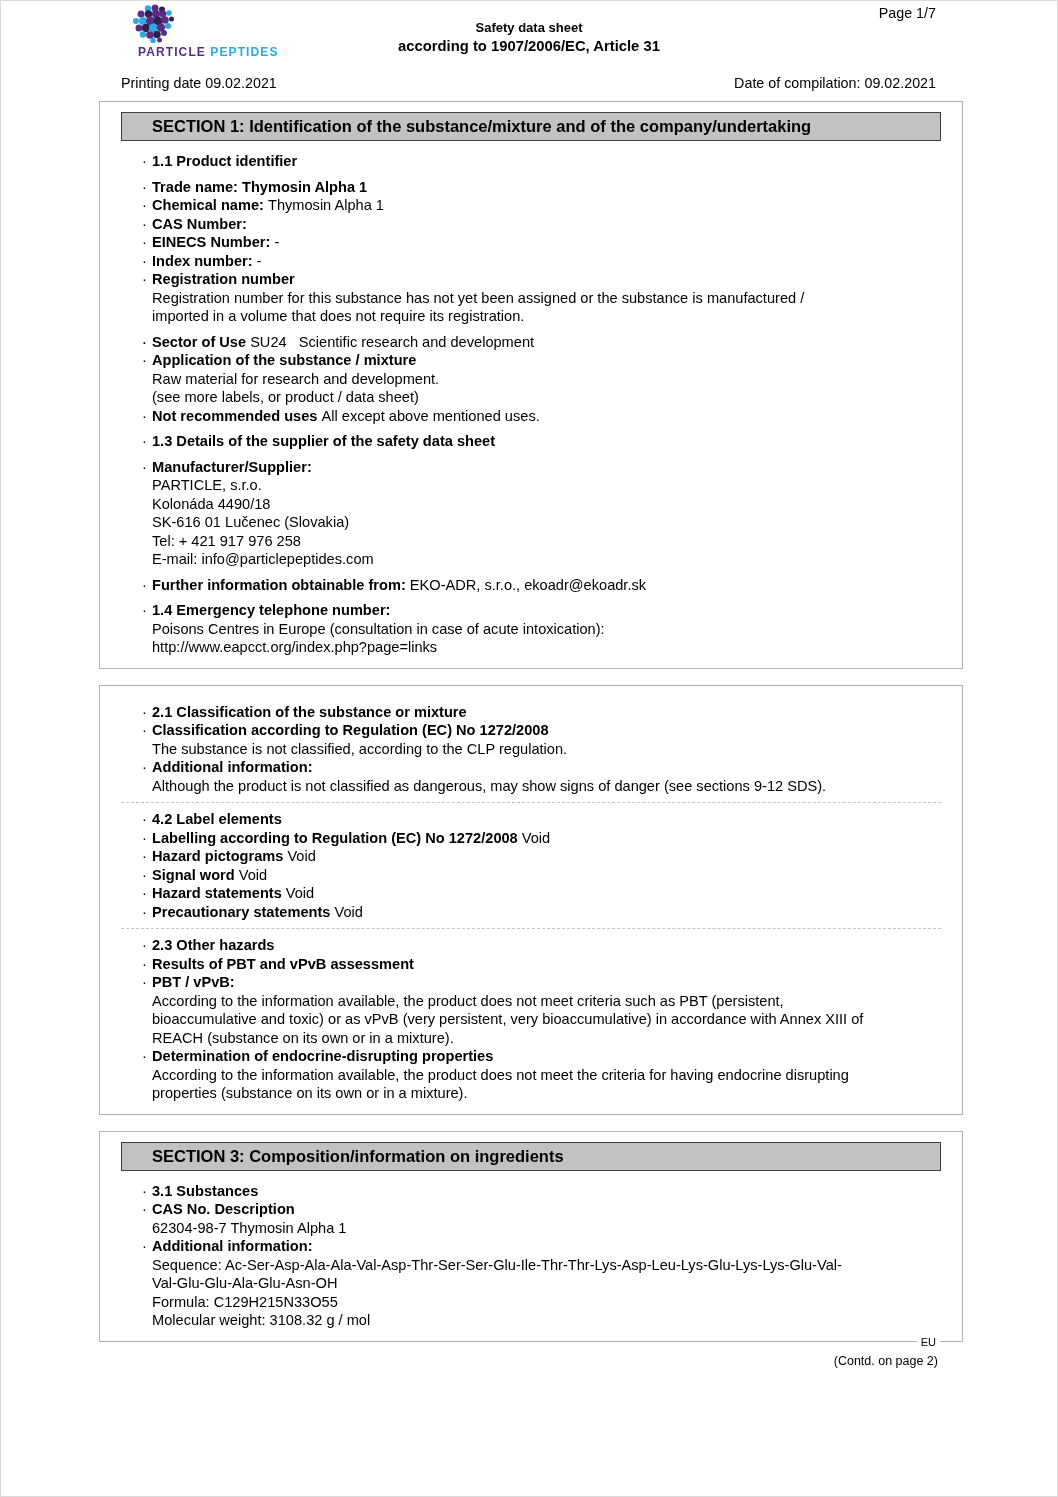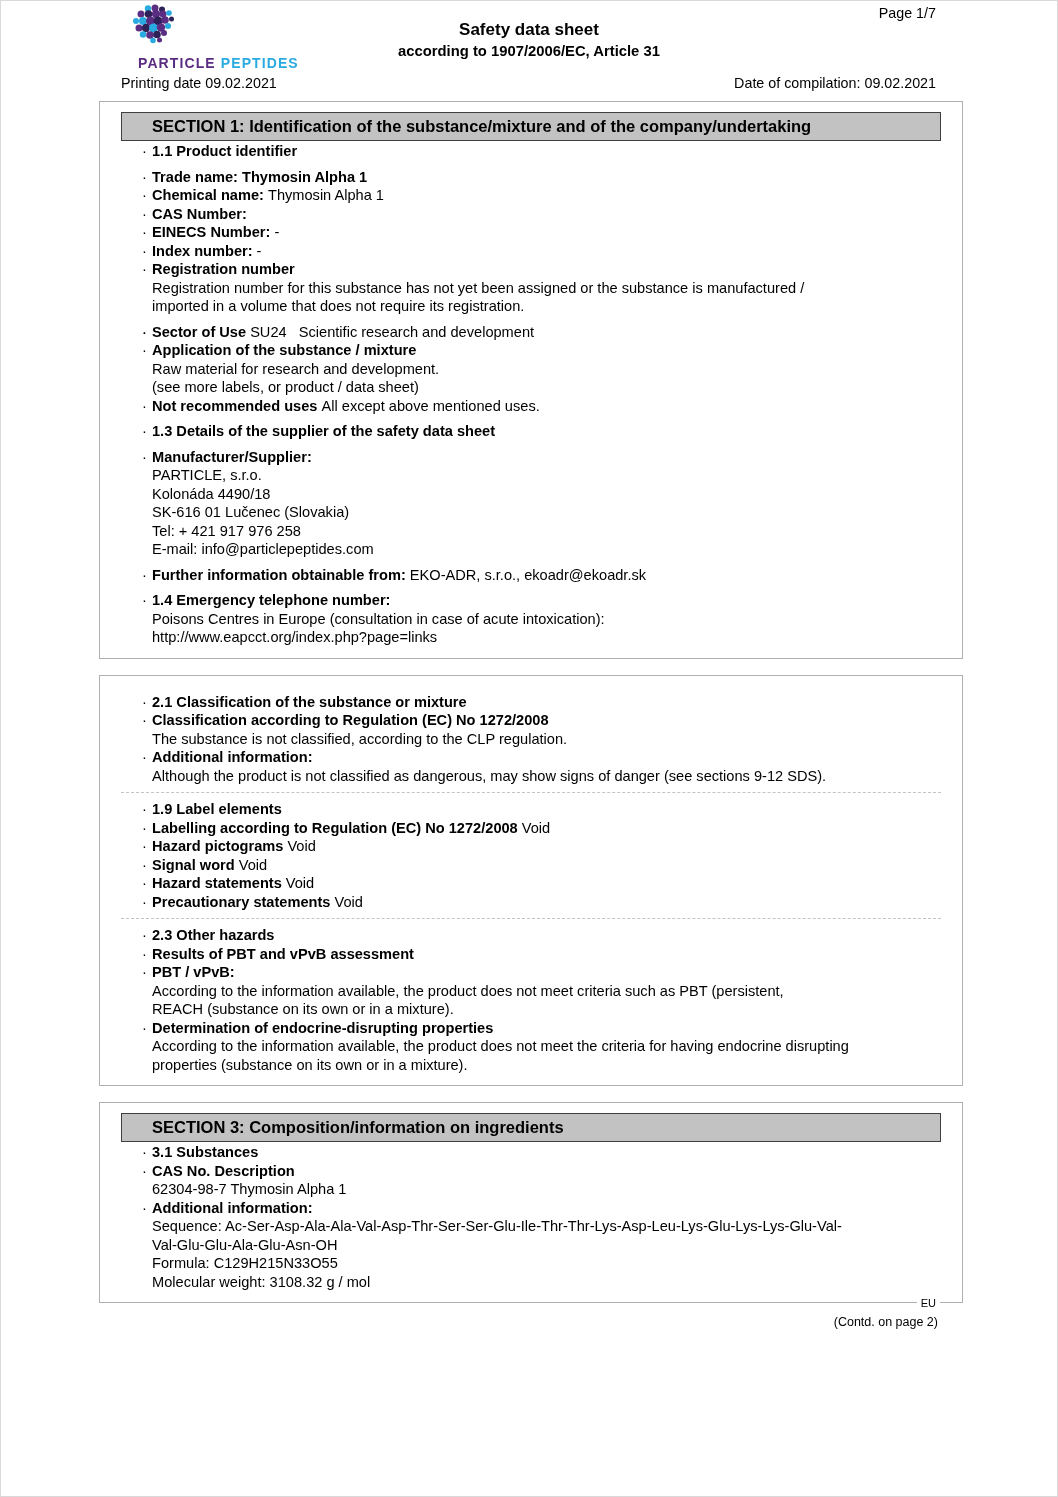--- a/index.html
+++ b/index.html
@@ -7,42 +7,42 @@
   body {
     width:1058px; height:1497px; position:relative;
     font-family:"Liberation Sans", sans-serif; color:#000;
   }
   .page { position:absolute; inset:0; background:#fff; border:1px solid #d9d9d9; }
 
   
   .doc-header { position:relative; height:100px; }
   .logo { position:absolute; left:106px; top:3px; width:94px; text-align:center; }
   .logo svg { display:block; margin:0 auto; }
-  .logo-text { font-size:14px; font-weight:bold; letter-spacing:1.1px; white-space:nowrap; margin-top:11px;padding-left:31px; }
+  .logo-text { font-size:12px; font-weight:bold; letter-spacing:1.1px; white-space:nowrap; margin-top:1px;padding-left:31px; }
   .lt1 { color:var(--logo-purple); }
   .lt2 { color:var(--logo-cyan); }
   .title-wrap { position:absolute; top:19px; left:0; width:100%; text-align:center; }
-  .doc-title { font-size:17px; font-weight:bold; }
+  .doc-title { font-size:13px; font-weight:bold; }
   .doc-subtitle { font-size:14.8px; font-weight:bold; margin-top:3px; }
   .page-num { position:absolute; top:4px; right:121px; font-size:14.3px; }
   .dates { position:absolute; top:74px; left:120px; right:121px; display:flex; justify-content:space-between; font-size:14.3px;text-align:right; }
 
   
   .sections { position:absolute; top:100px; left:98px; width:864px; }
   .section-box {
     position:relative; background:#fff;
     border:1px solid var(--box-border);
     padding:10px 21px 11px 21px; margin-bottom:16px;
   }
   .section-bar {
     background:var(--bar-bg); border:1px solid var(--bar-border);
     height:29px; line-height:27px; font-weight:bold; font-size:16.5px;
     padding-left:30px; white-space:nowrap; overflow:hidden;
   }
-  .section-bar { margin-bottom:1px; }
+  .section-bar { margin-bottom:11px; }
   .block { margin-top:7px; }
   .section-bar + .block { margin-top:0; }
   .divider { border-top:1px dashed var(--divider); margin-top:7px; }
   .line {
     position:relative; font-size:14.6px; line-height:18.5px;
     padding-left:31px; white-space:pre-wrap;
   }
   .line .bullet { position:absolute; left:21px; top:0; }
   .b { font-weight:bold; }
 
@@ -150,33 +150,34 @@
       <div class="section-box">
         <div class="block">
           <div class="line"><span class="bullet">·</span><span class="b">2.1 Classification of the substance or mixture</span></div>
           <div class="line"><span class="bullet">·</span><span class="b">Classification according to Regulation (EC) No 1272/2008</span></div>
           <div class="line"><span>The substance is not classified, according to the CLP regulation.</span></div>
           <div class="line"><span class="bullet">·</span><span class="b">Additional information:</span></div>
           <div class="line"><span>Although the product is not classified as dangerous, may show signs of danger (see sections 9-12 SDS).</span></div>
         </div>
         <div class="divider"></div>
         <div class="block">
-          <div class="line"><span class="bullet">·</span><span class="b">1.9 Label elements</span></div>
+          <div class="line"><span class="bullet">·</span><span class="b">4.2 Label elements</span></div>
           <div class="line"><span class="bullet">·</span><span class="b">Labelling according to Regulation (EC) No 1272/2008 </span><span>Void</span></div>
           <div class="line"><span class="bullet">·</span><span class="b">Hazard pictograms </span><span>Void</span></div>
           <div class="line"><span class="bullet">·</span><span class="b">Signal word </span><span>Void</span></div>
           <div class="line"><span class="bullet">·</span><span class="b">Hazard statements </span><span>Void</span></div>
           <div class="line"><span class="bullet">·</span><span class="b">Precautionary statements </span><span>Void</span></div>
         </div>
         <div class="divider"></div>
         <div class="block">
           <div class="line"><span class="bullet">·</span><span class="b">2.3 Other hazards</span></div>
           <div class="line"><span class="bullet">·</span><span class="b">Results of PBT and vPvB assessment</span></div>
           <div class="line"><span class="bullet">·</span><span class="b">PBT / vPvB:</span></div>
           <div class="line"><span>According to the information available, the product does not meet criteria such as PBT (persistent,</span></div>
+          <div class="line"><span>bioaccumulative and toxic) or as vPvB (very persistent, very bioaccumulative) in accordance with Annex XIII of</span></div>
           <div class="line"><span>REACH (substance on its own or in a mixture).</span></div>
           <div class="line"><span class="bullet">·</span><span class="b">Determination of endocrine-disrupting properties</span></div>
           <div class="line"><span>According to the information available, the product does not meet the criteria for having endocrine disrupting</span></div>
           <div class="line"><span>properties (substance on its own or in a mixture).</span></div>
         </div>
       </div>
       <div class="section-box">
         <div class="section-bar">SECTION 3: Composition/information on ingredients</div>
         <div class="block">
           <div class="line"><span class="bullet">·</span><span class="b">3.1 Substances</span></div>

